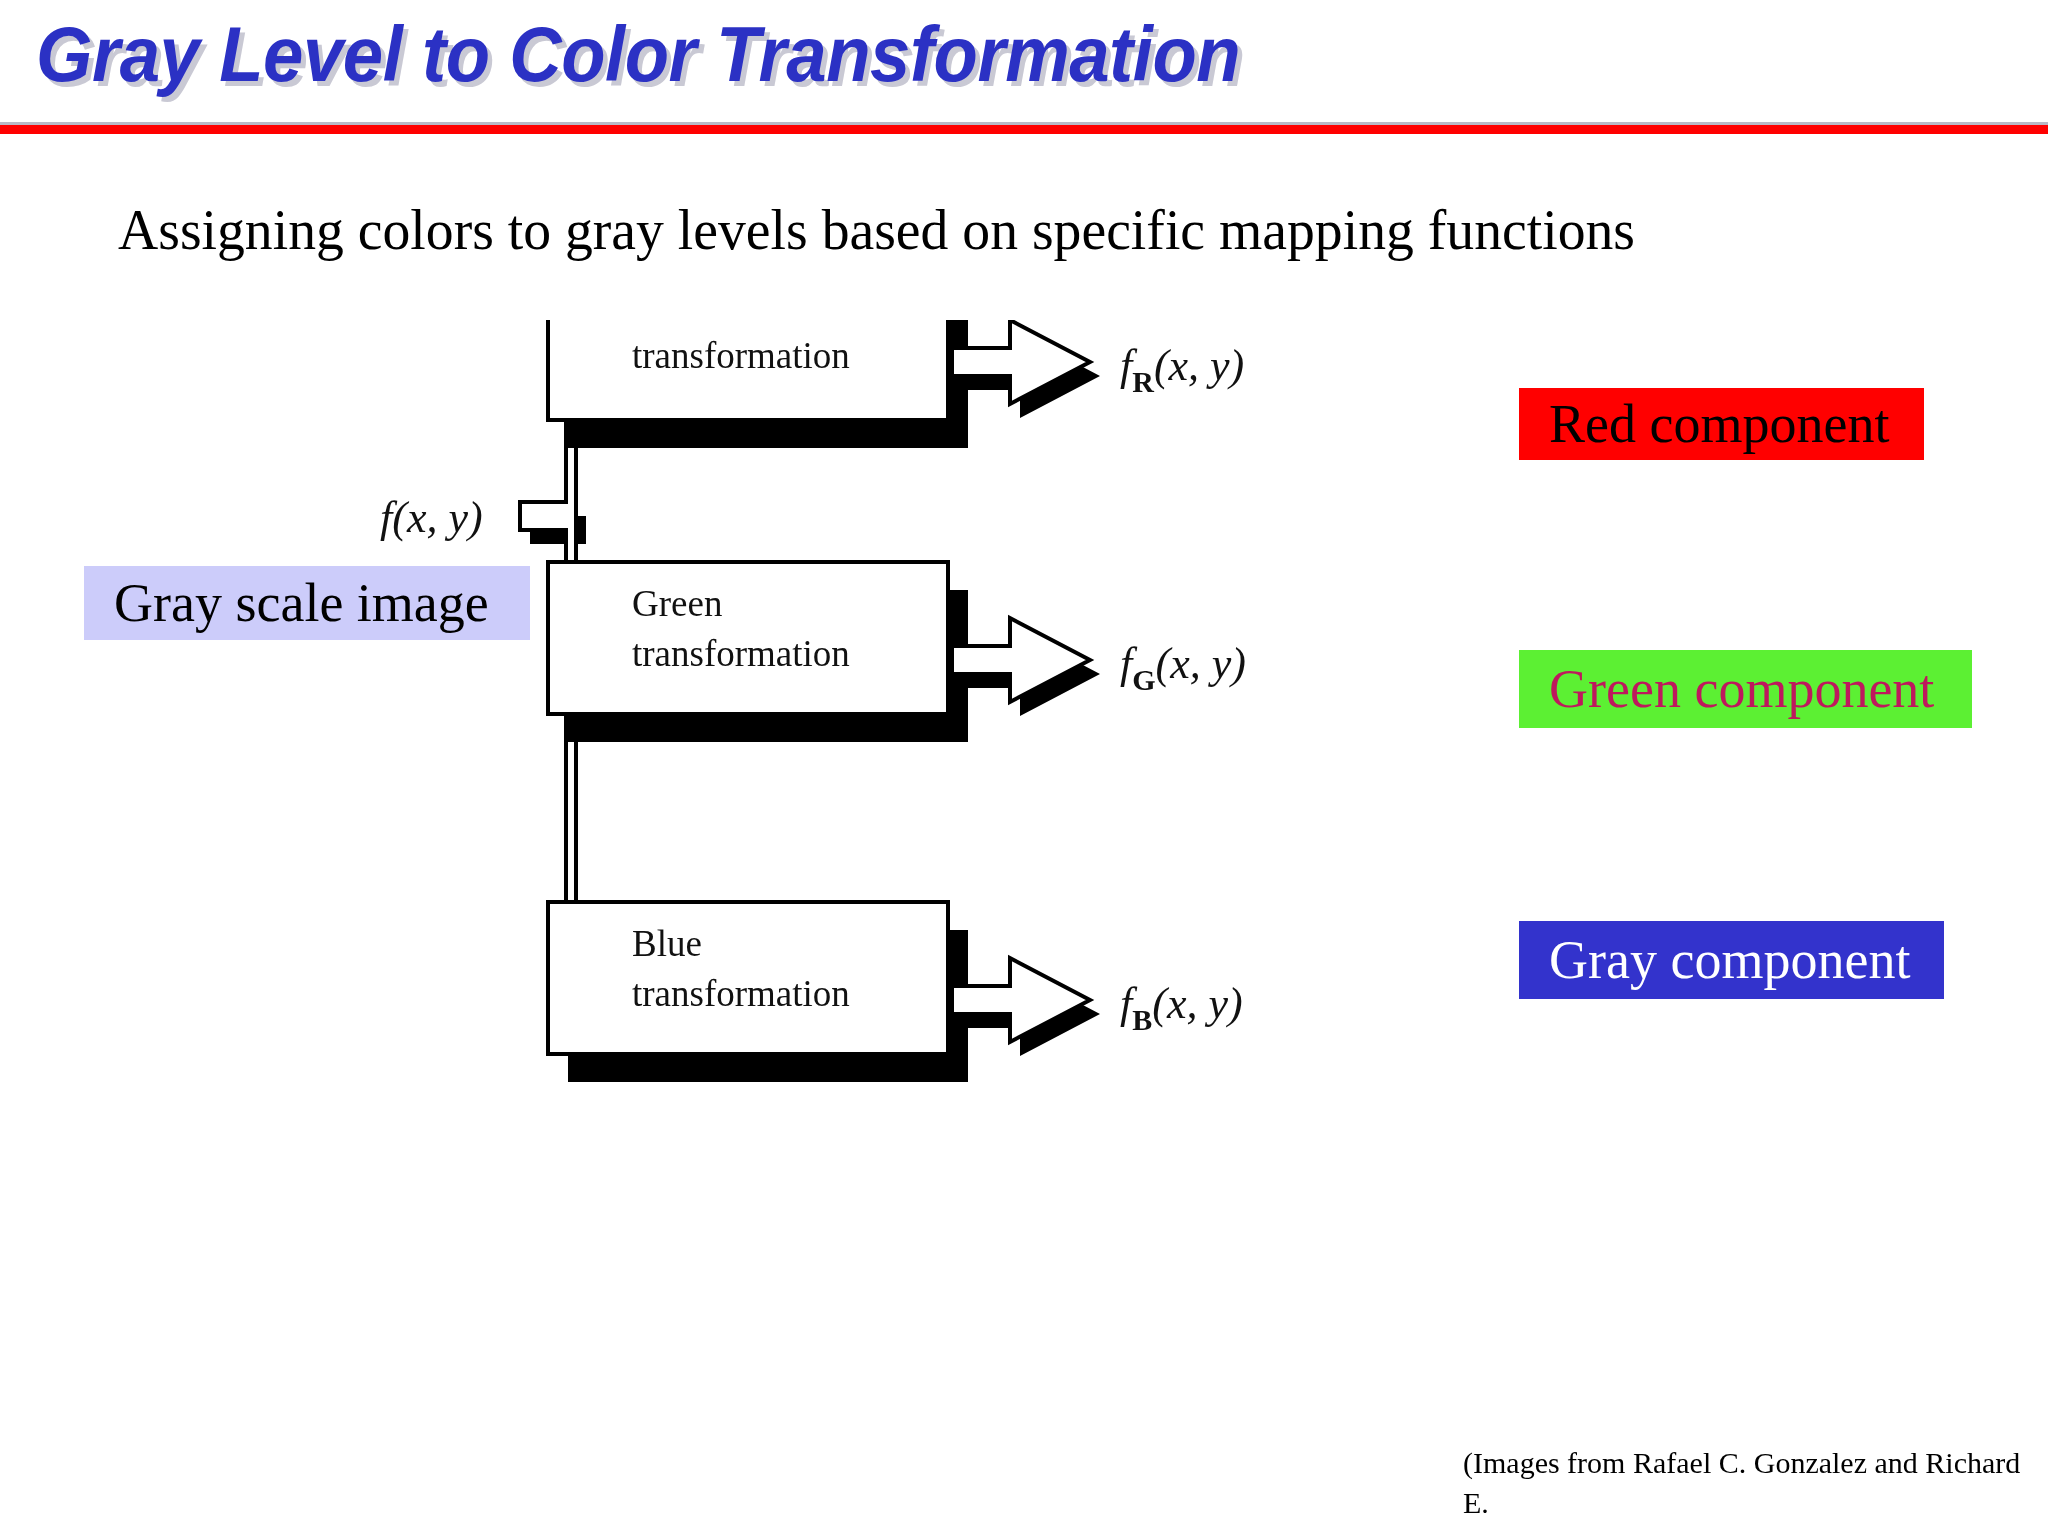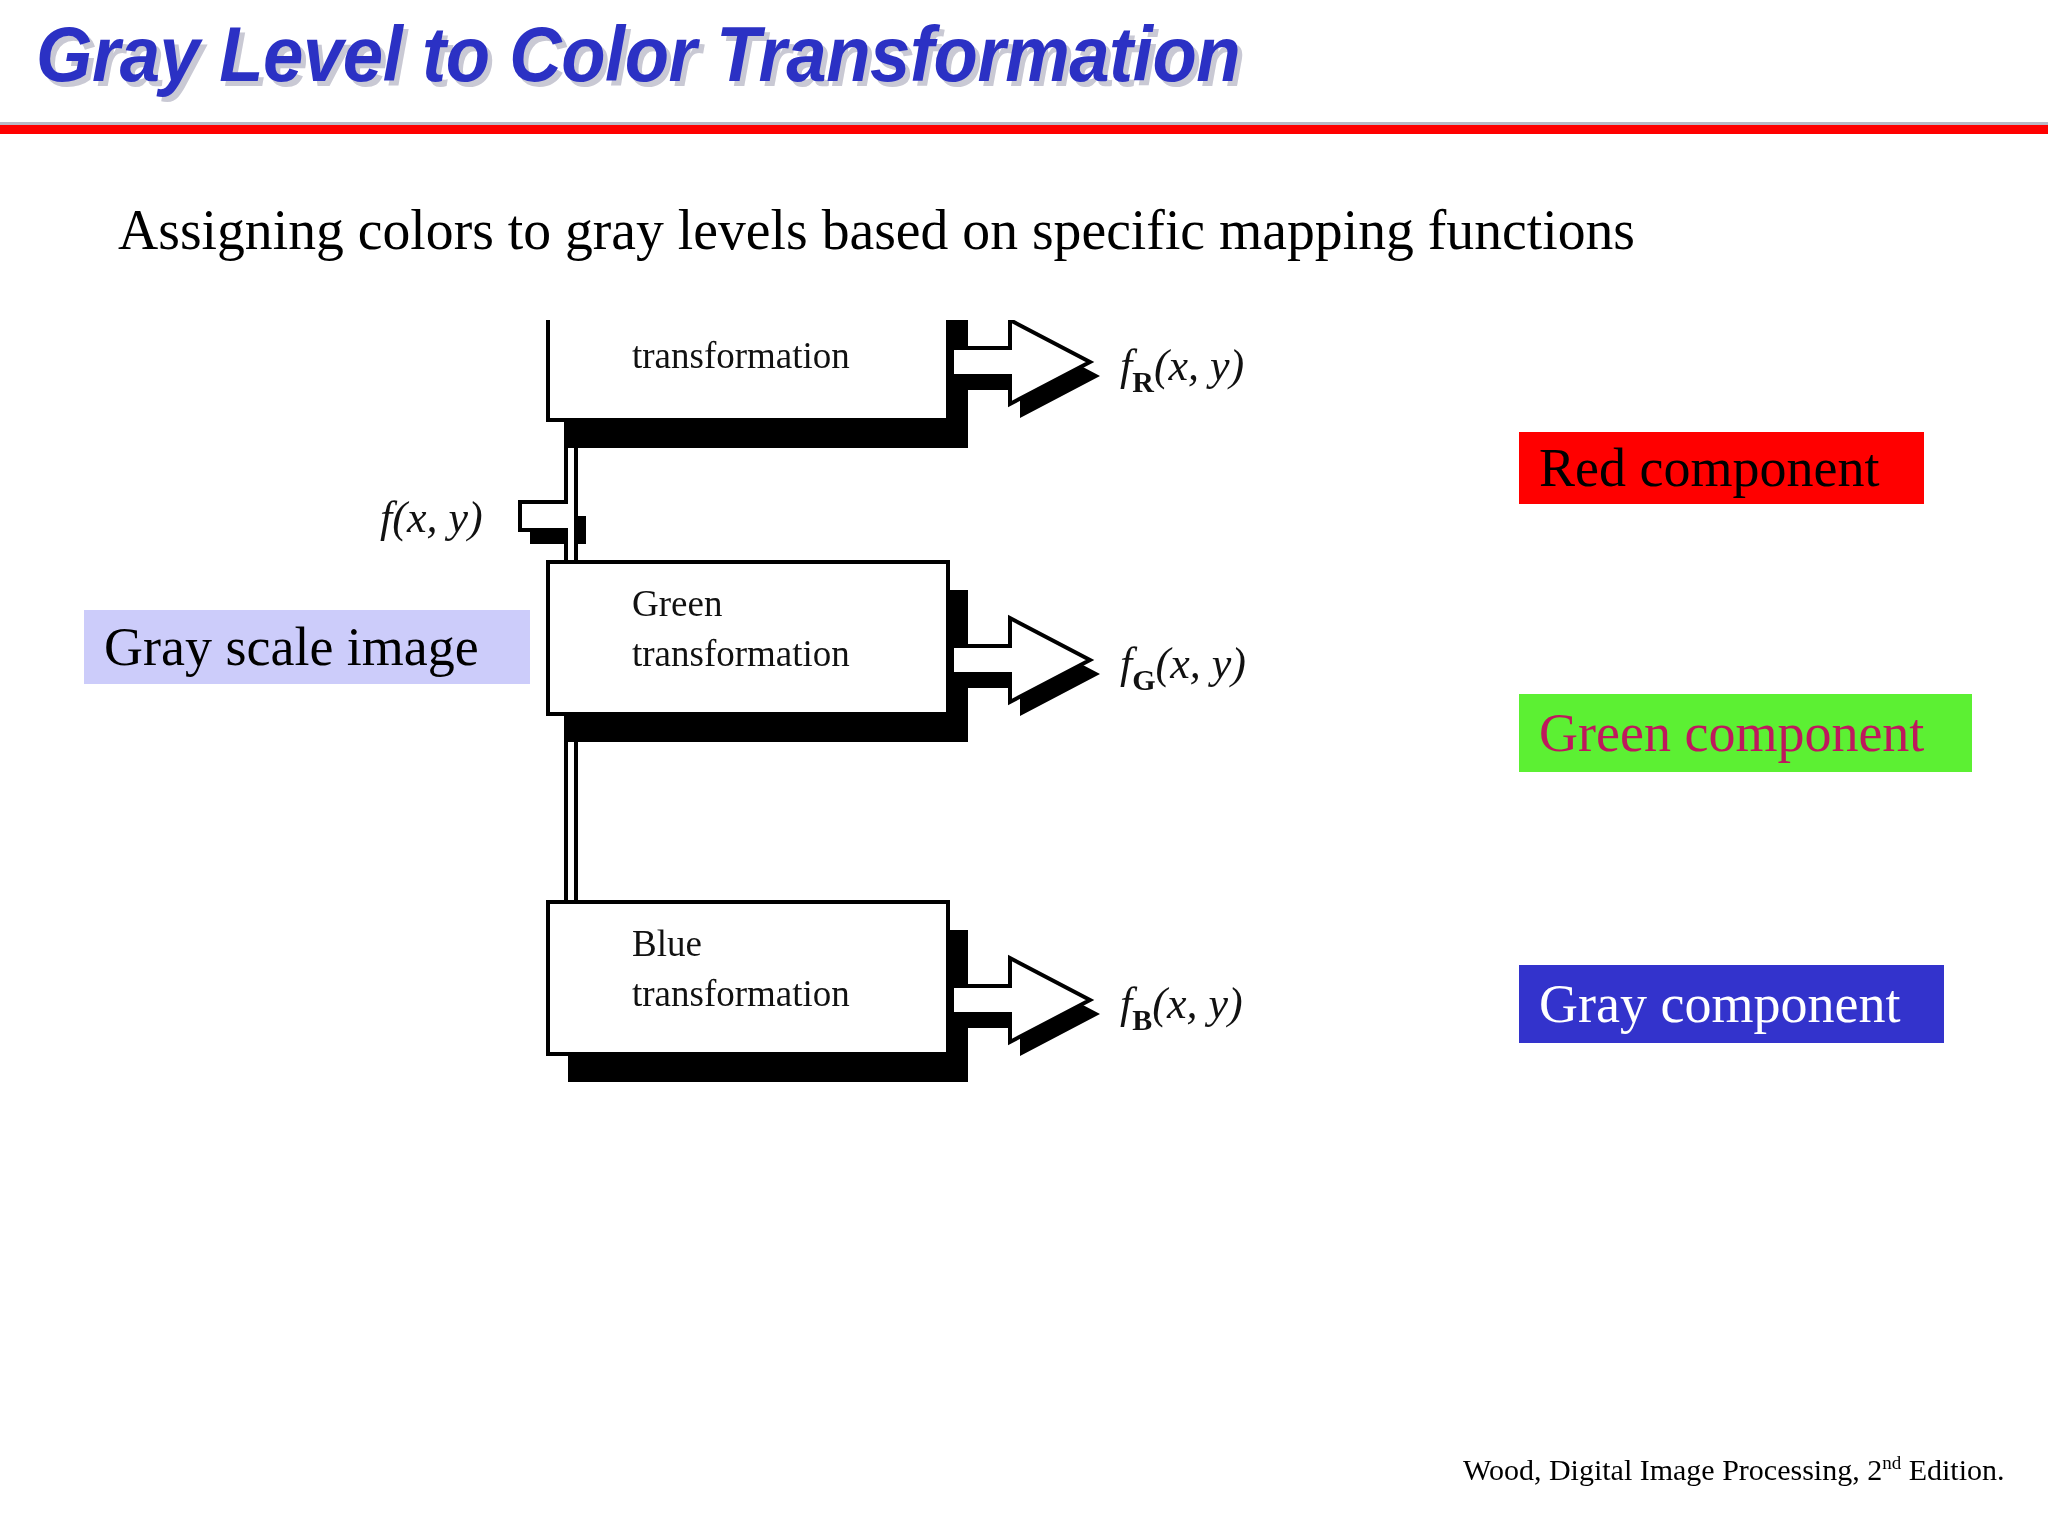--- a/index.html
+++ b/index.html
@@ -72,23 +72,22 @@
 
   
   .tag-box {
     position: absolute;
     display: flex;
     align-items: center;
     font-family: "Liberation Serif", serif;
     font-size: 54px;
     line-height: 1;
     white-space: nowrap;
-    padding: 0 20px;
+    padding: 0 30px;
     box-sizing: border-box;
-    margin-top: 44px;
   }
   #tag-gray {
     left: 84px;
     top: 566px;
     width: 446px;
     height: 74px;
     background: #CCCCFA;
     color: #000000;
   }
   #tag-red {
@@ -275,14 +274,15 @@
     <tspan>f</tspan><tspan class="fig-sub" dy="12">G</tspan><tspan dy="-12">(x, y)</tspan>
   </text>
 
   <text class="fig-label" x="740" y="698">
     <tspan>f</tspan><tspan class="fig-sub" dy="12">B</tspan><tspan dy="-12">(x, y)</tspan>
   </text>
 
 </svg>
 
 <div id="footer">
+  <div>(Images from Rafael C. Gonzalez and Richard E.</div>
   <div><span>Wood, Digital Image Processing, 2</span><sup>nd</sup><span> Edition.</span></div>
 </div>
 
 </body></html>

